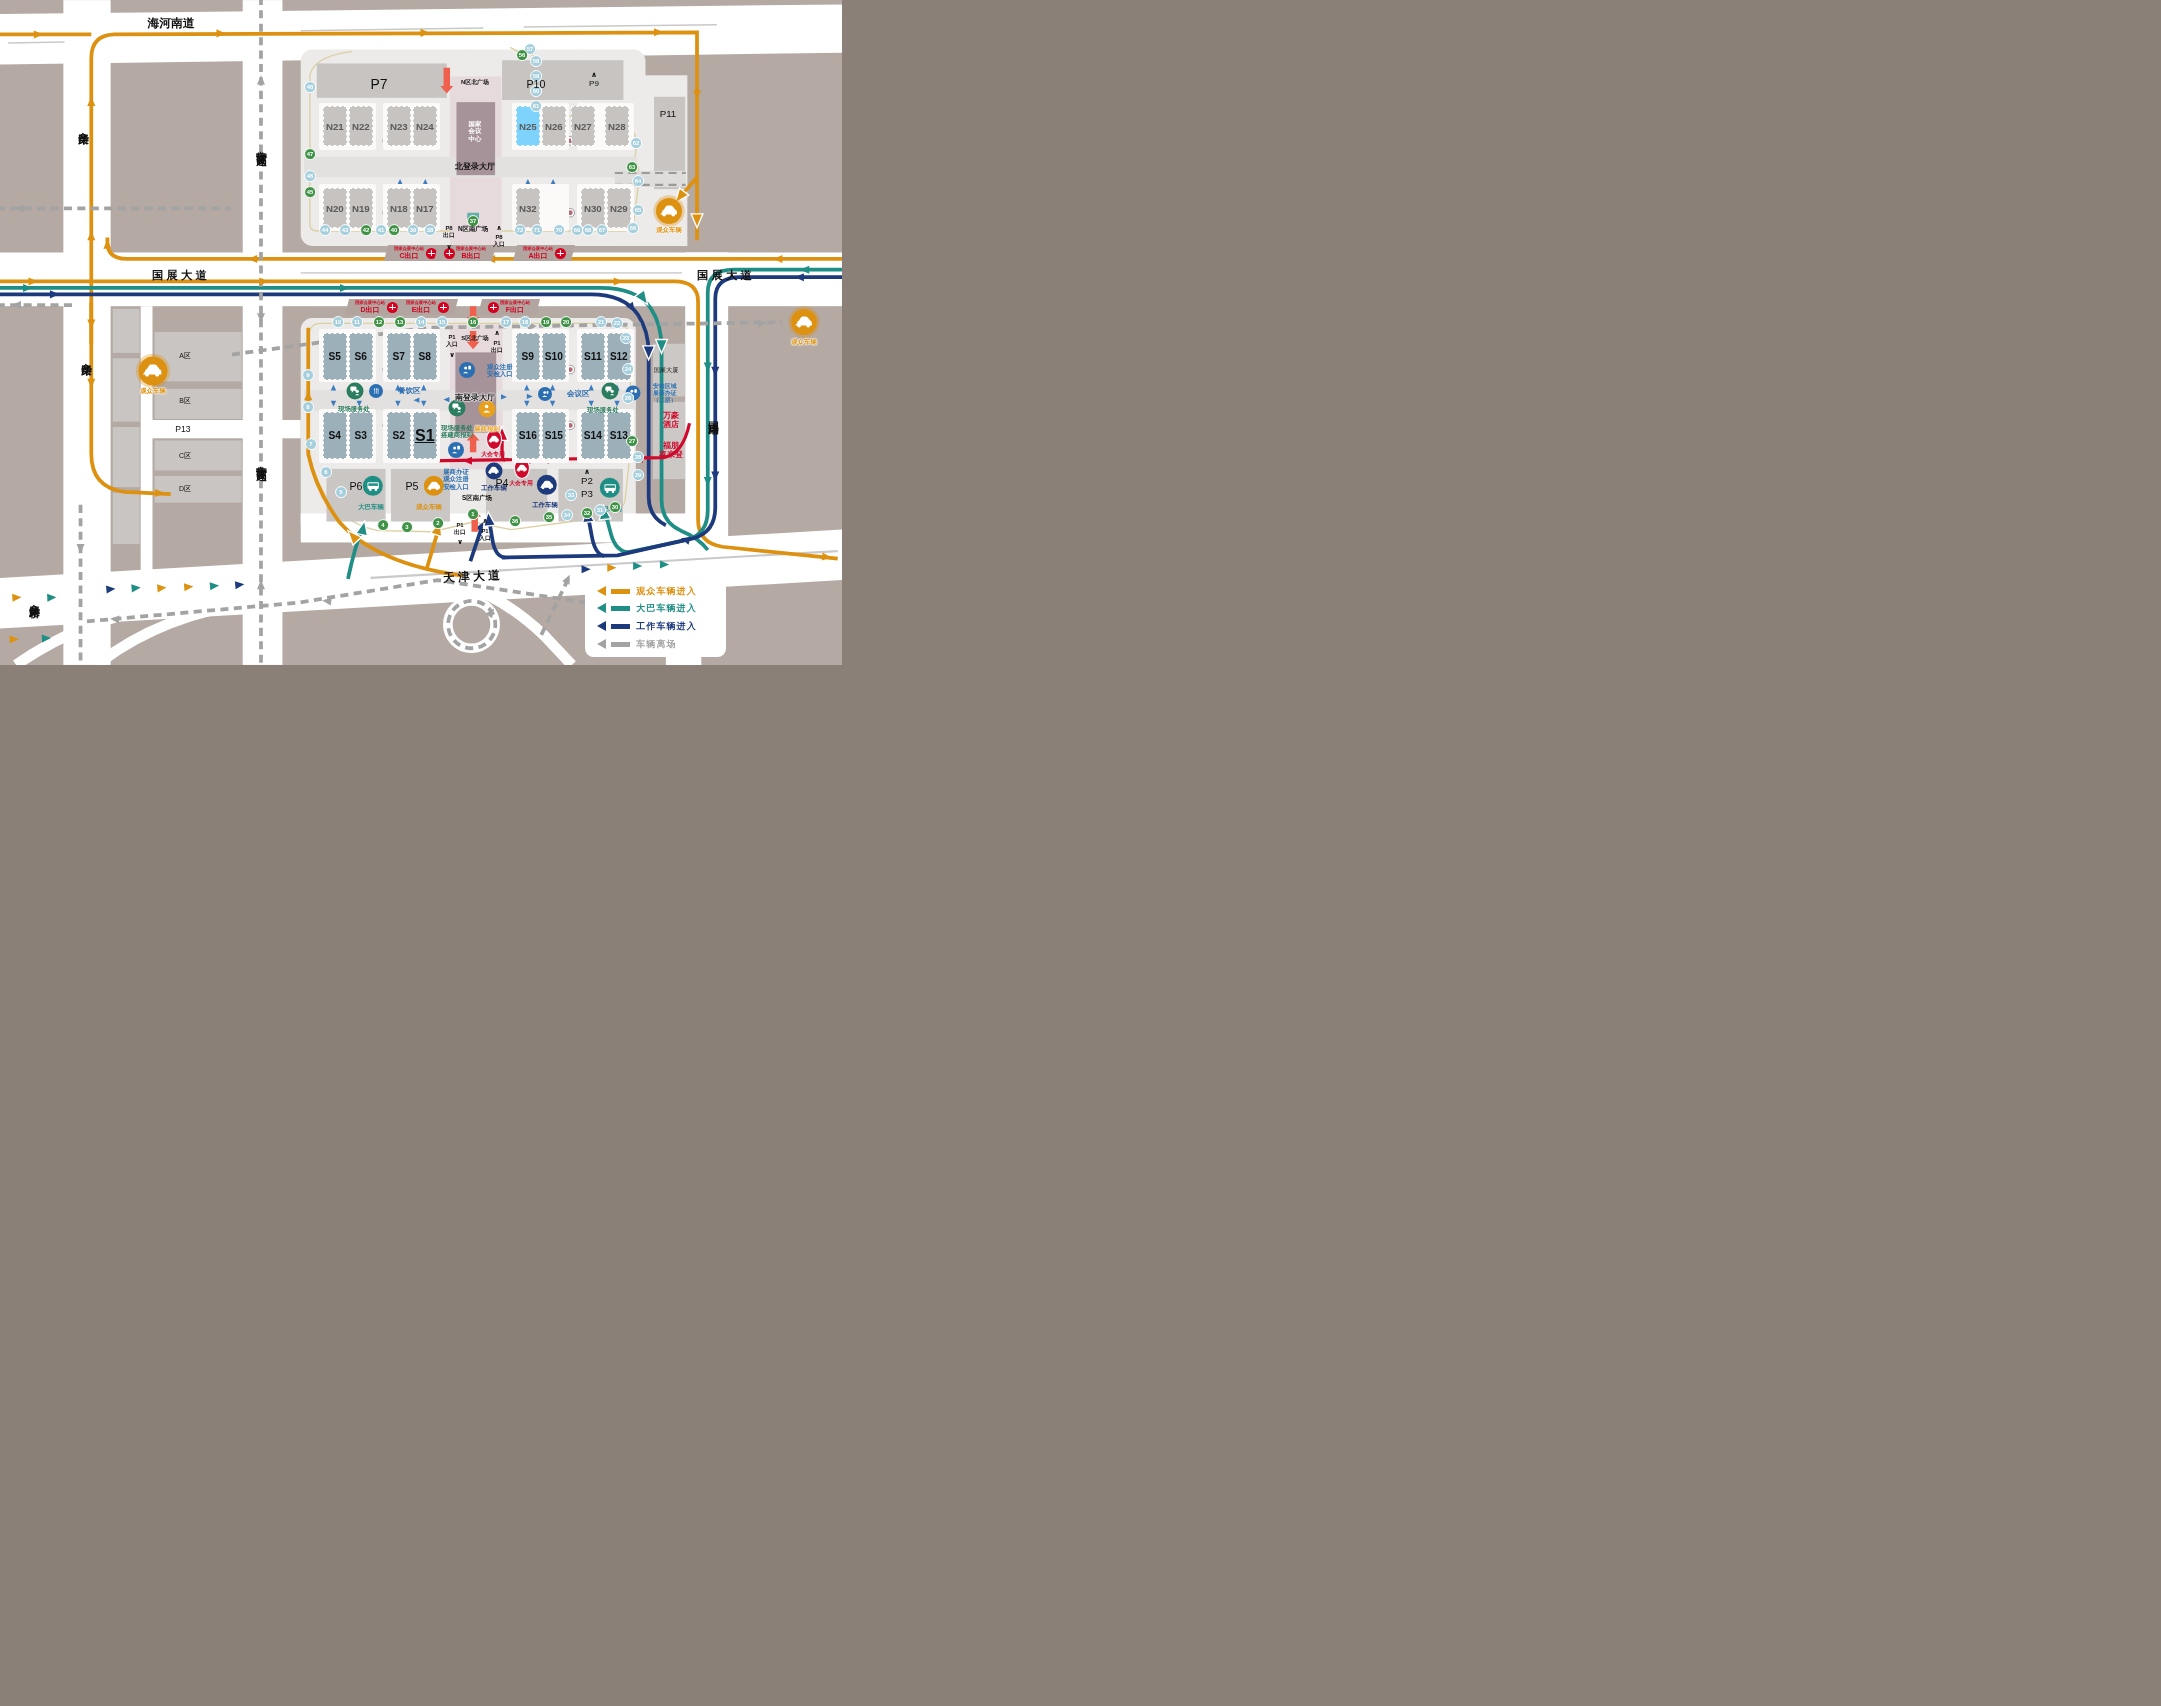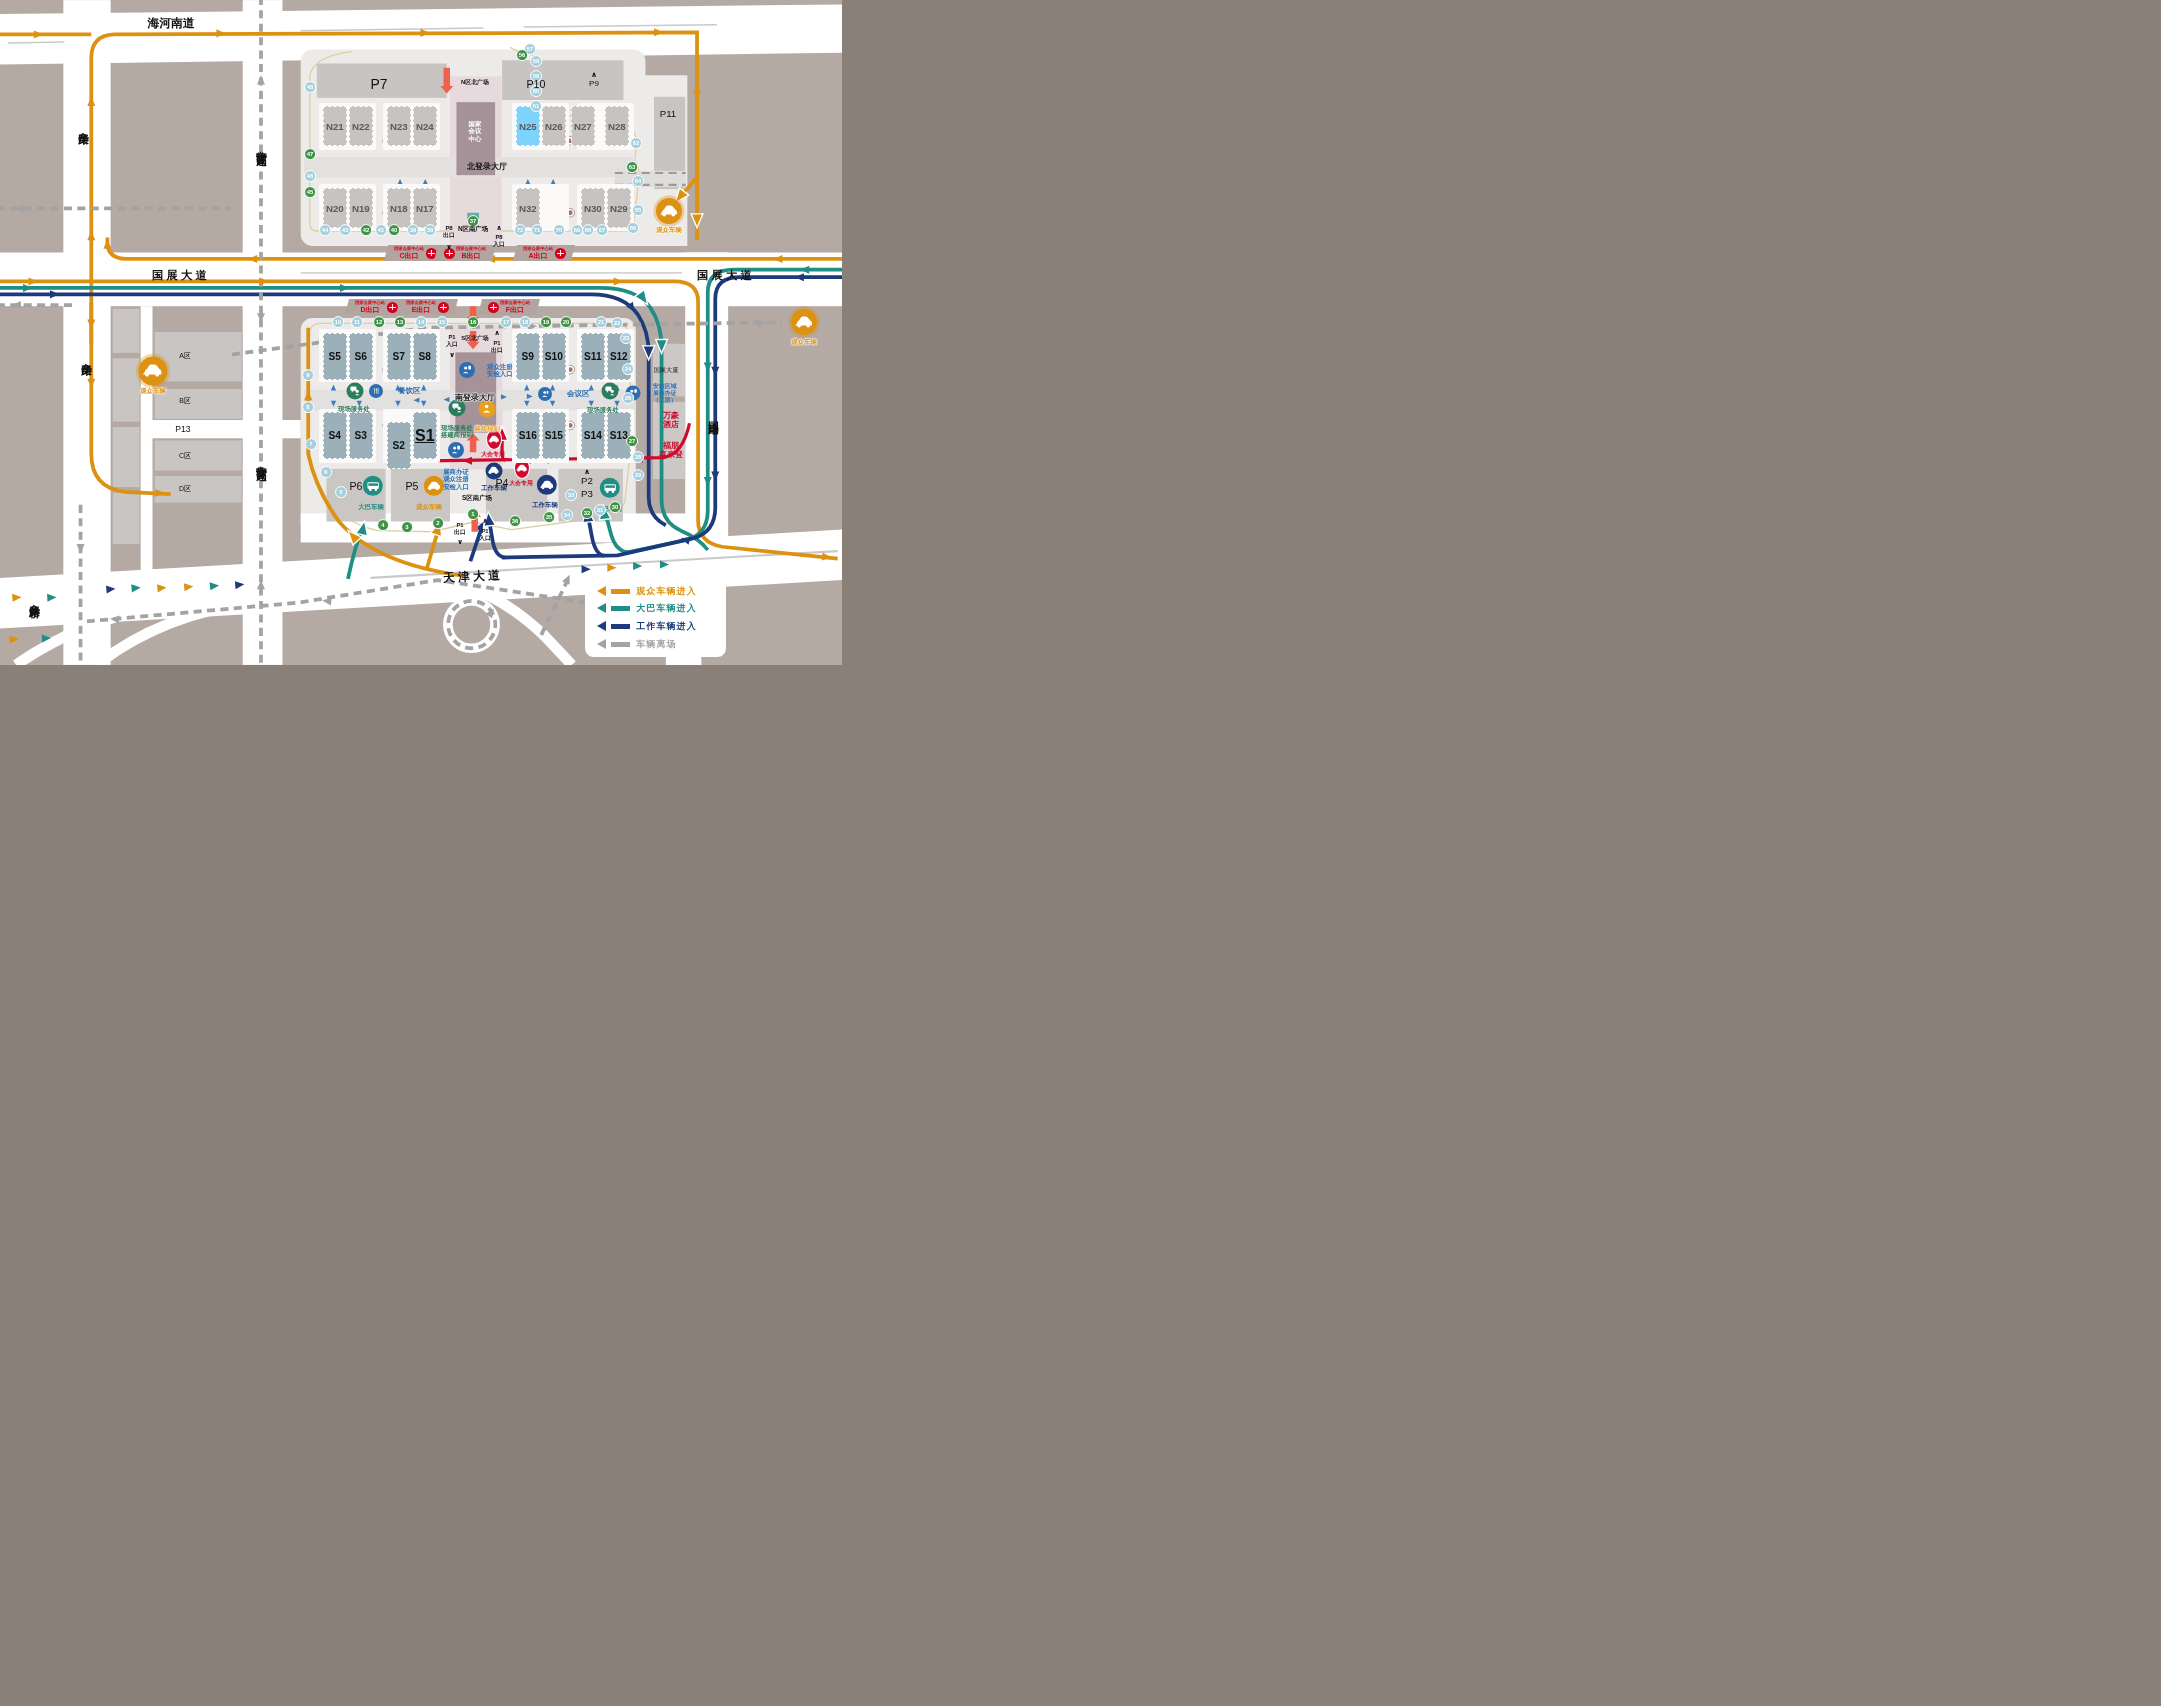--- a/index.html
+++ b/index.html
@@ -295,21 +295,21 @@
       <div class="pad" style="left: 512px; top: 329px; width: 57px; height: 53px;"></div>
       <div class="hall" style="left: 516px; top: 333px; width: 23.6px; height: 47px; background: rgb(156, 176, 186); font-size: 10.2px; color: rgb(17, 17, 17);">S9</div>
       <div class="hall" style="left: 542px; top: 333px; width: 23.6px; height: 47px; background: rgb(156, 176, 186); font-size: 10.2px; color: rgb(17, 17, 17);">S10</div>
       <div class="pad" style="left: 577px; top: 329px; width: 57px; height: 53px;"></div>
       <div class="hall" style="left: 581px; top: 333px; width: 23.6px; height: 47px; background: rgb(156, 176, 186); font-size: 10.2px; color: rgb(17, 17, 17);">S11</div>
       <div class="hall" style="left: 607px; top: 333px; width: 23.6px; height: 47px; background: rgb(156, 176, 186); font-size: 10px; color: rgb(17, 17, 17);">S12</div>
       <div class="pad" style="left: 319px; top: 409px; width: 57px; height: 54px;"></div>
       <div class="hall" style="left: 323px; top: 412px; width: 23.6px; height: 47px; background: rgb(156, 176, 186); font-size: 10.2px; color: rgb(17, 17, 17);">S4</div>
       <div class="hall" style="left: 349px; top: 412px; width: 23.6px; height: 47px; background: rgb(156, 176, 186); font-size: 10.2px; color: rgb(17, 17, 17);">S3</div>
       <div class="pad" style="left: 383px; top: 409px; width: 57px; height: 54px;"></div>
-      <div class="hall" style="left: 387px; top: 422px; width: 23.6px; height: 47px; background: rgb(156, 176, 186); font-size: 10.2px; color: rgb(17, 17, 17);">S2</div>
+      <div class="hall" style="left: 387px; top: 412px; width: 23.6px; height: 47px; background: rgb(156, 176, 186); font-size: 10.2px; color: rgb(17, 17, 17);">S2</div>
       <div class="hall" style="left: 413px; top: 412px; width: 23.6px; height: 47px; background: rgb(156, 176, 186); font-size: 16px; color: rgb(17, 17, 17); text-decoration: underline;">S1</div>
       <div class="pad" style="left: 512px; top: 409px; width: 57px; height: 54px;"></div>
       <div class="hall" style="left: 516px; top: 412px; width: 23.6px; height: 47px; background: rgb(156, 176, 186); font-size: 10.2px; color: rgb(17, 17, 17);">S16</div>
       <div class="hall" style="left: 542px; top: 412px; width: 23.6px; height: 47px; background: rgb(156, 176, 186); font-size: 10.2px; color: rgb(17, 17, 17);">S15</div>
       <div class="pad" style="left: 577px; top: 409px; width: 57px; height: 54px;"></div>
       <div class="hall" style="left: 581px; top: 412px; width: 23.6px; height: 47px; background: rgb(156, 176, 186); font-size: 10.2px; color: rgb(17, 17, 17);">S14</div>
       <div class="hall" style="left: 607px; top: 412px; width: 23.6px; height: 47px; background: rgb(156, 176, 186); font-size: 10.2px; color: rgb(17, 17, 17);">S13</div>
       <div class="badge" style="left: 153px; top: 371px; width: 29px; height: 29px; background: rgb(221, 145, 16); box-shadow: rgba(221, 145, 16, 0.333) 0px 0px 0px 2.7px;">
         <svg viewBox="-13 -13 26 26">
           <path d="M-10,1 q0,-2.5 2.5,-3.5 l2.5,-4 q1,-1.5 3,-1.5 h3.5 q2,0 3.5,1.5 l3,4 q2.5,1 2.5,3.5 l0,3.5 h-2.6 a2.6,2.6 0 1 1 -5.2,0 h-7.4 a2.6,2.6 0 1 1 -5.2,0 h-2.6 z" fill="#fff"></path>
@@ -581,21 +581,21 @@
       <div class="lbl v" style="left: 681px; top: 625px; font-size: 9.7px; color: rgb(17, 17, 17); font-weight: bold;">雅致东路</div>
       <div class="lbl" style="left: 379px; top: 84px; font-size: 14px; color: rgb(17, 17, 17);">P7</div>
       <div class="lbl" style="left: 536px; top: 84px; font-size: 10.7px; color: rgb(17, 17, 17);">P10</div>
       <div class="lbl" style="left: 594px; top: 75px; font-size: 7.5px; color: rgb(17, 17, 17); font-weight: bold;">∧</div>
       <div class="lbl" style="left: 594px; top: 84px; font-size: 8px; color: rgb(17, 17, 17);">P9</div>
       <div class="lbl" style="left: 668px; top: 114px; font-size: 9.7px; color: rgb(17, 17, 17);">P11</div>
       <div class="lbl" style="left: 475px; top: 82px; font-size: 5.9px; color: rgb(17, 17, 17); font-weight: bold;">N区北广场</div>
       <div class="lbl" style="left: 475px; top: 131px; font-size: 6.4px; color: rgb(255, 255, 255); font-weight: bold;">国家
 会议
 中心</div>
-      <div class="lbl" style="left: 475px; top: 167px; font-size: 8px; color: rgb(17, 17, 17); font-weight: bold; margin-left: 12px;">北登录大厅</div>
+      <div class="lbl" style="left: 475px; top: 167px; font-size: 8px; color: rgb(17, 17, 17); font-weight: bold;">北登录大厅</div>
       <div class="lbl" style="left: 473px; top: 229px; font-size: 6.4px; color: rgb(17, 17, 17); font-weight: bold;">N区南广场</div>
       <div class="lbl" style="left: 449px; top: 232px; font-size: 5.9px; color: rgb(17, 17, 17); font-weight: bold;">P8
 出口</div>
       <div class="lbl" style="left: 449px; top: 247px; font-size: 7px; color: rgb(17, 17, 17); font-weight: bold;">∨</div>
       <div class="lbl" style="left: 499px; top: 228px; font-size: 7px; color: rgb(17, 17, 17); font-weight: bold;">∧</div>
       <div class="lbl" style="left: 499px; top: 241px; font-size: 5.9px; color: rgb(17, 17, 17); font-weight: bold;">P8
 入口</div>
       <div class="lbl" style="left: 475px; top: 338px; font-size: 5.9px; color: rgb(17, 17, 17); font-weight: bold;">S区北广场</div>
       <div class="lbl" style="left: 452px; top: 341px; font-size: 5.9px; color: rgb(17, 17, 17); font-weight: bold;">P1
 入口</div>

